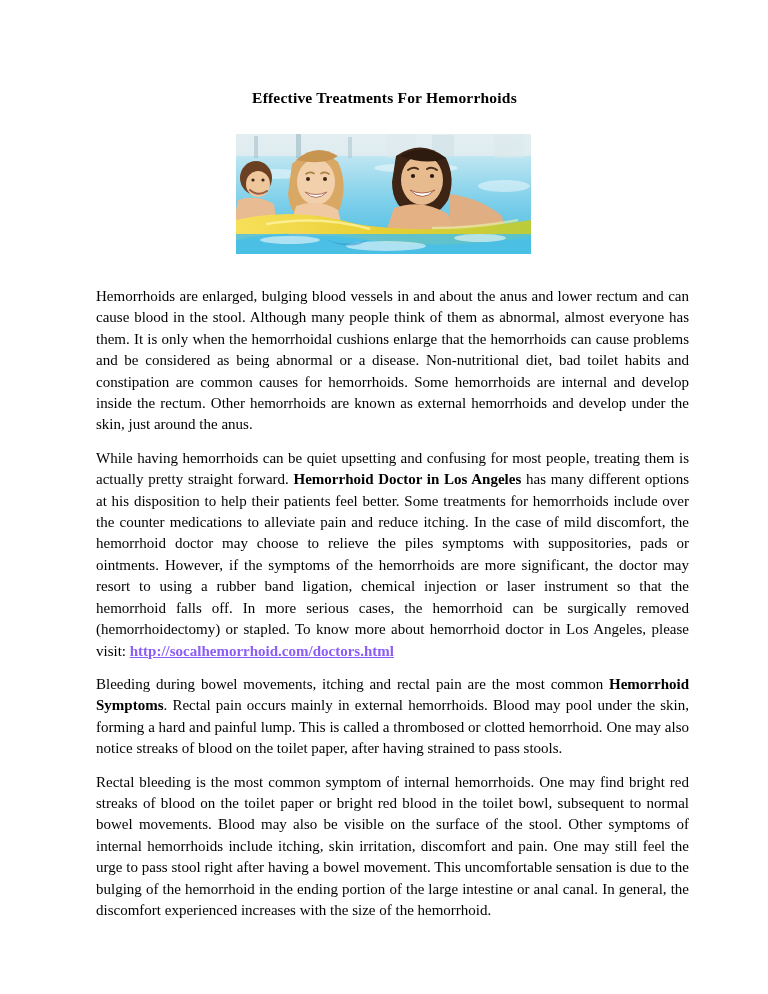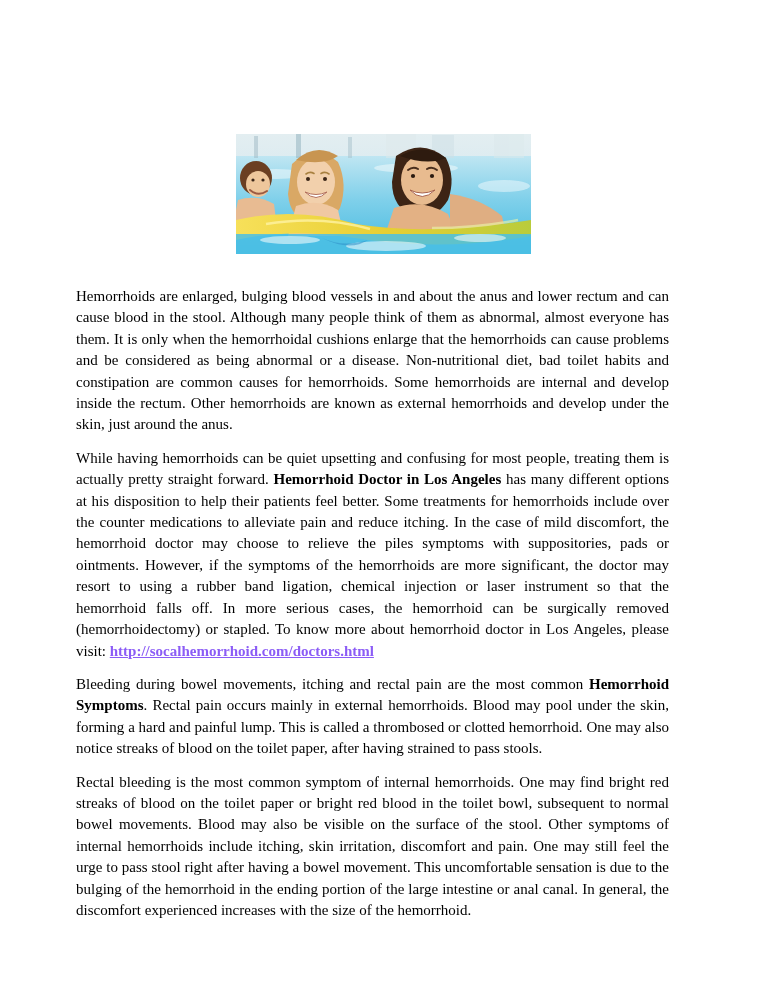--- a/index.html
+++ b/index.html
@@ -36,21 +36,21 @@
     position: absolute;
     left: 236px;
     top: 134px;
     width: 295px;
     height: 120px;
     overflow: hidden;
   }
   .figure svg { display: block; }
   .body-block {
     position: absolute;
-    left: 76px;
+    left: 96px;
     top: 286px;
     width: 593px;
     font-family: Liberation Serif, serif;
   }
   .para {
     margin: 0 0 12px 0;
     font-size: 15px;
     line-height: 21.4px;
     text-align: justify;
     text-justify: inter-word;
@@ -64,20 +64,21 @@
     font-weight: bold;
     text-decoration: underline;
     word-break: break-all;
   }
 </style>
 </head>
 <body>
 
 <div class="page">
 
+  <div class="doc-title">Effective Treatments For Hemorrhoids</div>
 
   <div class="figure">
     <svg width="295" height="120" viewBox="0 0 295 120" xmlns="http://www.w3.org/2000/svg">
       <defs>
         <linearGradient id="waterGrad" x1="0" y1="0" x2="0" y2="1">
           <stop offset="0%" stop-color="#bfe6f2"></stop>
           <stop offset="45%" stop-color="#7fd0ea"></stop>
           <stop offset="100%" stop-color="#45b9e0"></stop>
         </linearGradient>
         <linearGradient id="bgGrad" x1="0" y1="0" x2="0" y2="1">

